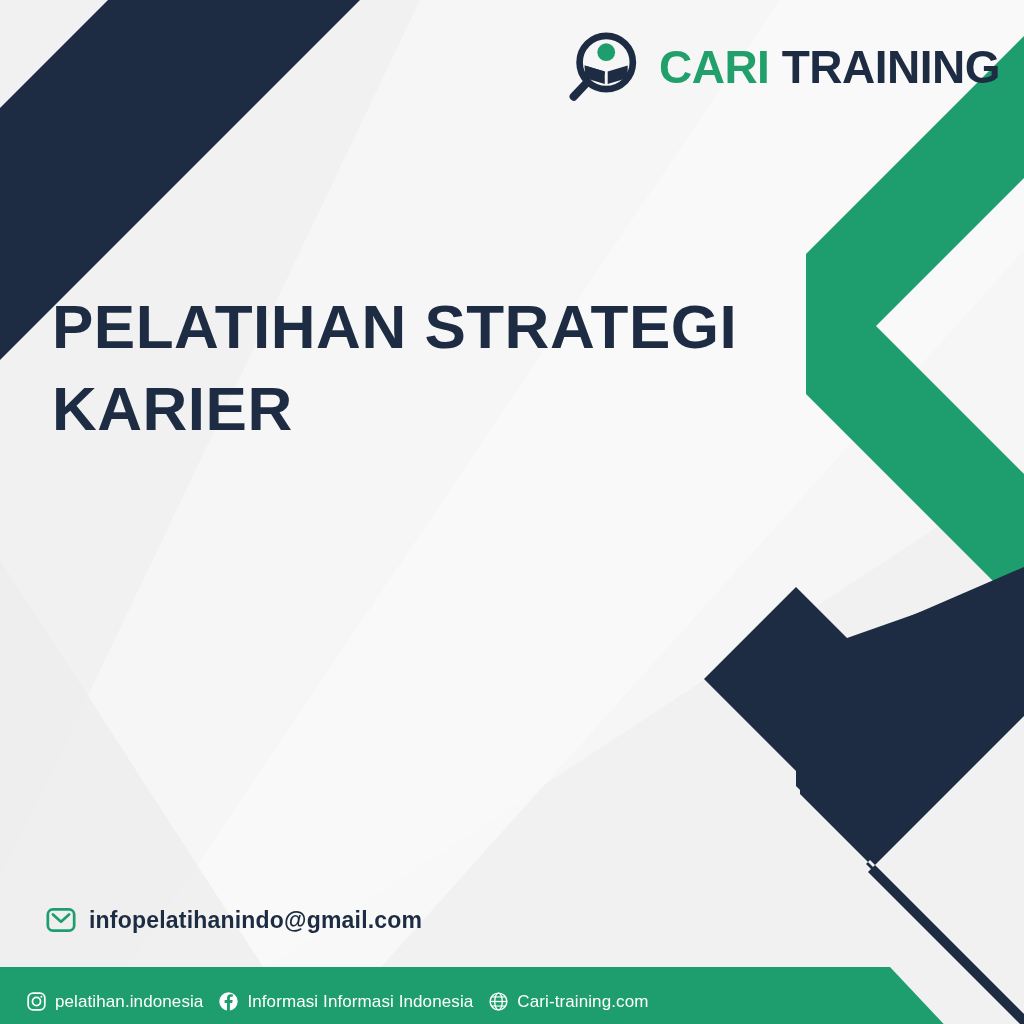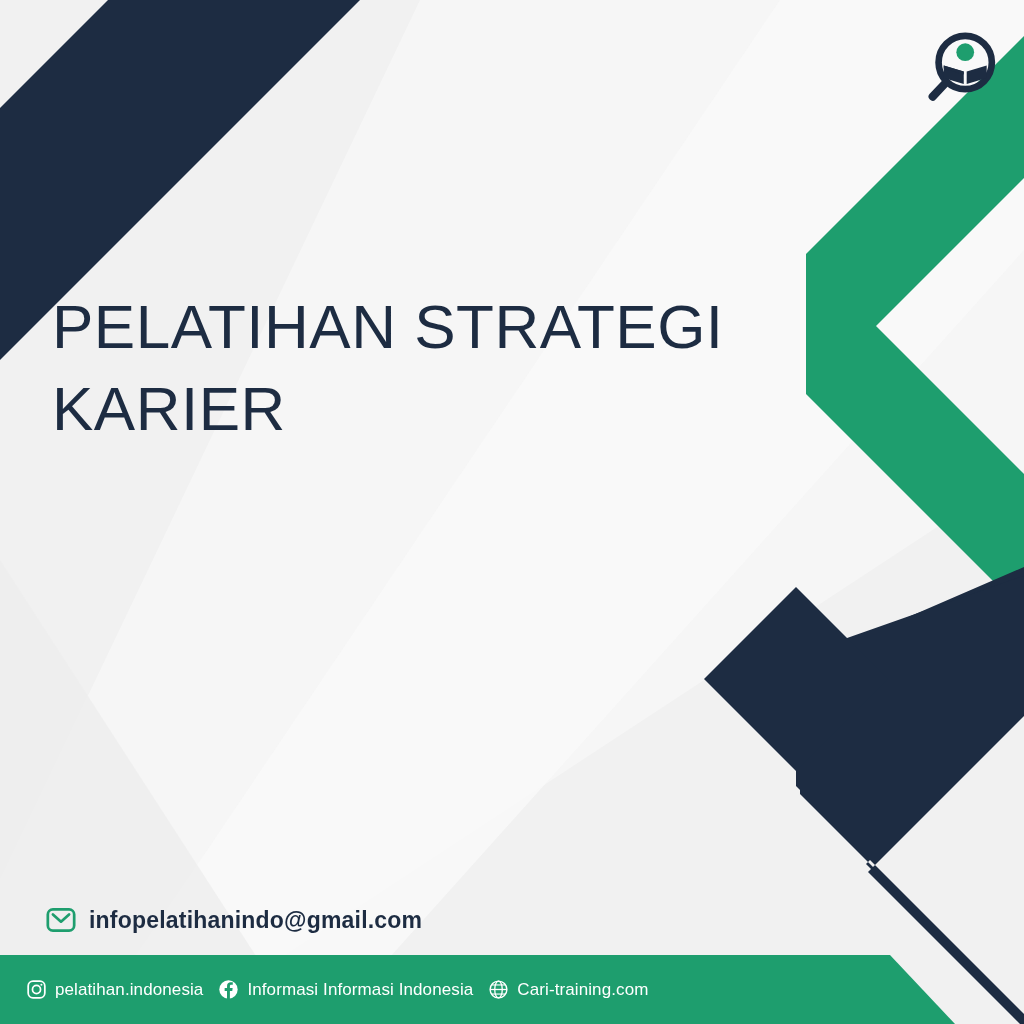--- a/index.html
+++ b/index.html
@@ -27,42 +27,42 @@
     line-height:1;white-space:nowrap;
     font-family:"Liberation Sans","DejaVu Sans",sans-serif;
   }
   .logo-cari{color:#22a06b;}
   .logo-training{color:#1d2c42;}
 
   
   .headline{
     position:absolute;left:52px;top:286px;width:760px;
     color:#1d2c42;
-    font-size:62px;font-weight:400;line-height:1.33;
+    font-size:62px;font-weight:700;line-height:1.33;
     letter-spacing:0.5px;
     text-transform:uppercase;
     font-family:"Liberation Sans","DejaVu Sans",sans-serif;
   }
   .headline .ln{display:block;}
 
   
   .contact{
     position:absolute;left:16px;top:903px;
     display:flex;align-items:center;gap:14px;
     color:#1d2c42;
   }
   .contact-item{display:flex;align-items:center;gap:11px;}
   .contact-item .ci-ico{width:34px;height:34px;flex:0 0 auto;display:block;}
   .contact-item .ci-txt{
     font-size:23px;font-weight:700;color:#1d2c42;letter-spacing:.2px;white-space:nowrap;
   }
   .contact-gap{width:14px;}
 
   
-  .footer-wrap{position:absolute;left:0;bottom:0;width:1024px;height:69px;}
+  .footer-wrap{position:absolute;left:0;bottom:0;width:1024px;height:57px;}
   .footer-bg{position:absolute;inset:0;width:1024px;height:69px;}
   .footer-items{
     position:absolute;left:26px;top:0;height:69px;
     display:flex;align-items:center;gap:15px;
     color:#ffffff;
   }
   .f-item{display:flex;align-items:center;gap:8px;}
   .f-item .f-ico{width:21px;height:21px;flex:0 0 auto;display:block;}
   .f-item .f-txt{font-size:17px;font-weight:500;color:#ffffff;white-space:nowrap;letter-spacing:.1px;}
 </style>
@@ -99,20 +99,23 @@
       <line x1="27" y1="71" x2="9" y2="90" stroke="#1d2c42" stroke-width="11" stroke-linecap="round"></line>
 
       <circle cx="53" cy="44" r="36" fill="none" stroke="#1d2c42" stroke-width="9"></circle>
 
       <circle cx="53" cy="30" r="12" fill="#1e9e6e"></circle>
 
       <path d="M24 48 L51 56 L51 73 L24 65 Z" fill="#1d2c42"></path>
       <path d="M82 48 L55 56 L55 73 L82 65 Z" fill="#1d2c42"></path>
       <path d="M24 48 L51 56 L51 60 L24 52 Z" fill="#1d2c42"></path>
     </svg>
+    <div class="logo-text">
+      <span class="logo-cari">CARI</span><span>&nbsp;</span><span class="logo-training">TRAINING</span>
+    </div>
   </div>
 
   <div class="headline">
     <span class="ln">PELATIHAN STRATEGI</span>
     <span class="ln">KARIER</span>
   </div>
 
   <div class="contact">
 
 

